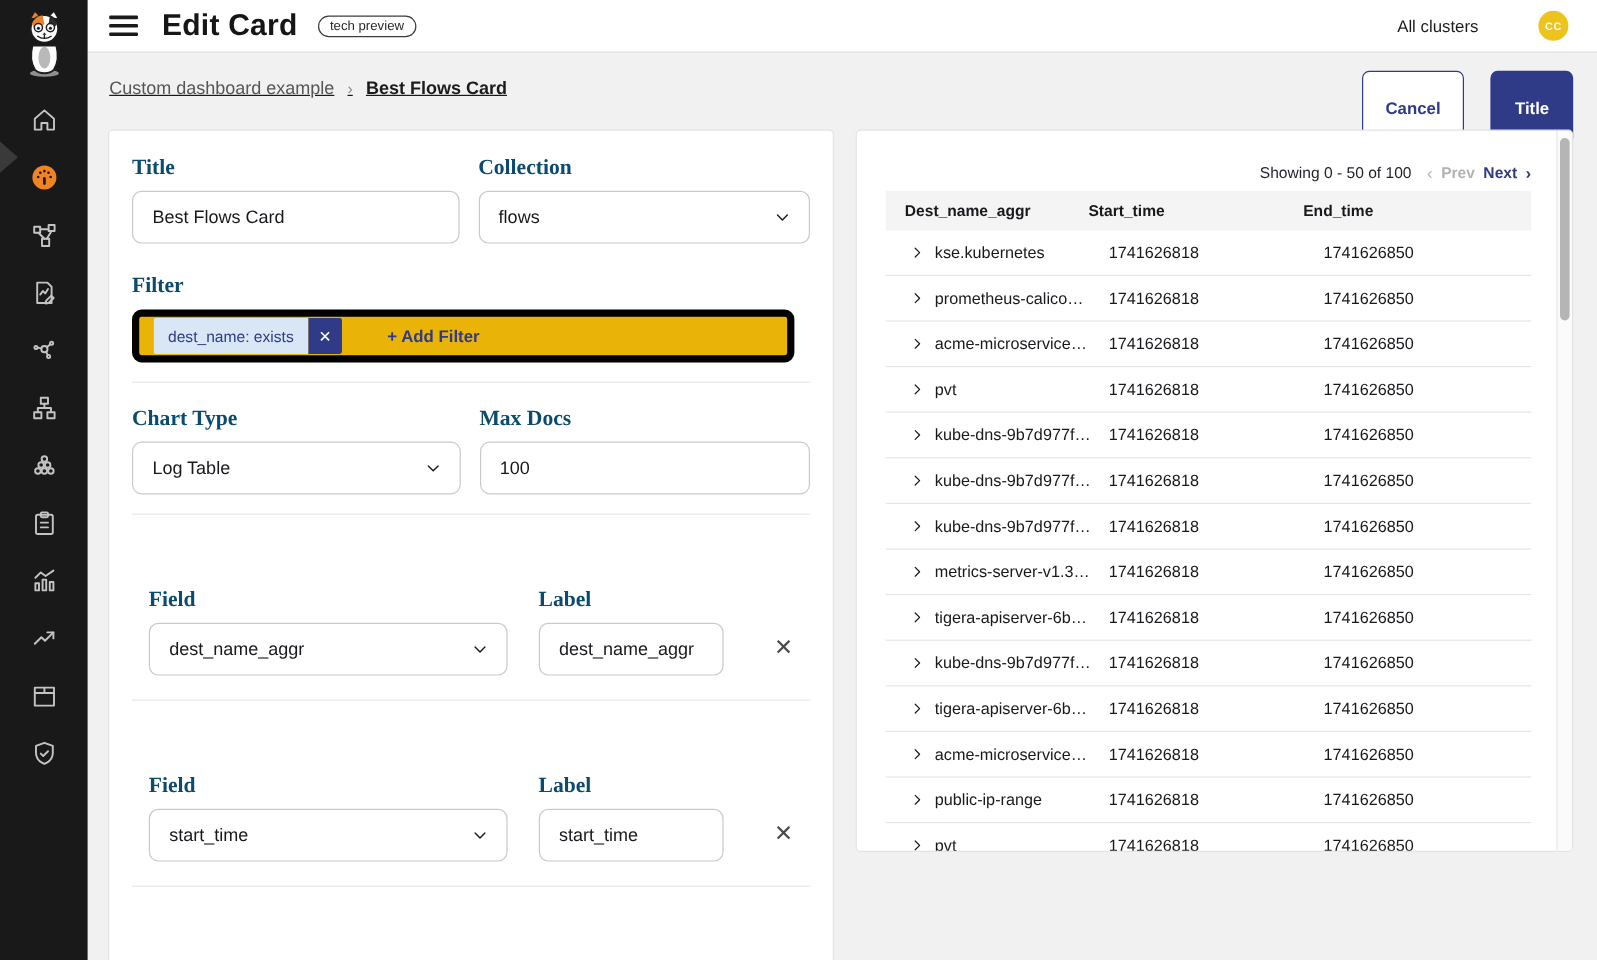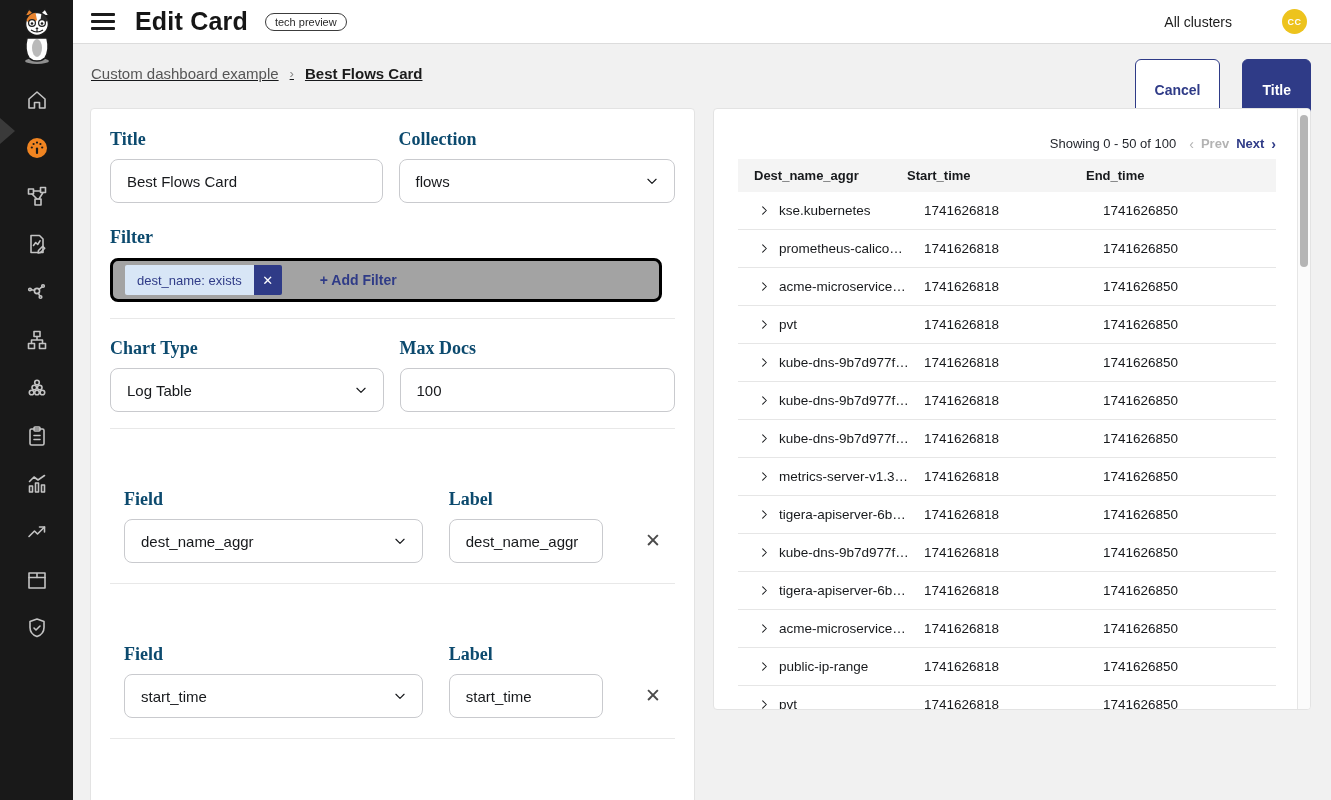--- a/index.html
+++ b/index.html
@@ -49,21 +49,21 @@
   .fcol.w-half-l { width:274px; }
   .fcol.w-half-r { width:278px; }
   .form-label { font-size:18px; font-weight:700; color:#0c4a6e; margin-bottom:9px;font-family:Liberation Serif, serif; }
   .text-input { height:44px; width:100%; border:1px solid #c9cace; border-radius:8px; padding:0 16px;
     font-size:15px; color:#17191c; font-family:inherit; background:#fff; outline:none; }
   .select { height:44px; border:1px solid #c9cace; border-radius:8px; background:#fff; padding:0 15px 0 16px;
     display:flex; align-items:center; justify-content:space-between; font-size:15px; cursor:pointer; }
   .select svg { width:14px; height:14px; stroke:#17191c; stroke-width:2; fill:none; stroke-linecap:round; stroke-linejoin:round; }
 
   #filter-group { margin-top:24px; }
-  #filter-box { height:44px; border:3px solid #000000; border-radius:8px; background:#a3a3a3;
+  #filter-box { height:44px; border:6px solid #000000; border-radius:8px; background:#eab308;
     display:flex; align-items:center; padding:0 12px; width:552px;margin-top:10px; }
   .chip { display:flex; align-items:stretch; border-radius:2px; overflow:hidden; height:30px; }
   .chip-label { background:#d8e6f6; color:#2f3b87; font-size:13px; display:flex; align-items:center; padding:0 12px; }
   .chip-x { background:#2f3b87; color:#fff; width:28px; border:none; display:flex; align-items:center; justify-content:center;
     font-size:13px; cursor:pointer; padding:0; font-family:inherit; }
   #add-filter { margin-left:32px; color:#2f3b87; font-size:14px; font-weight:600; background:none; border:none; cursor:pointer; font-family:inherit; }
 
   .divider { border:none; border-top:1px solid #e8e8e8; margin:16px 0 0; }
   #chart-row { margin-top:19px; }
   .fcol.w-chart { width:276px; }

